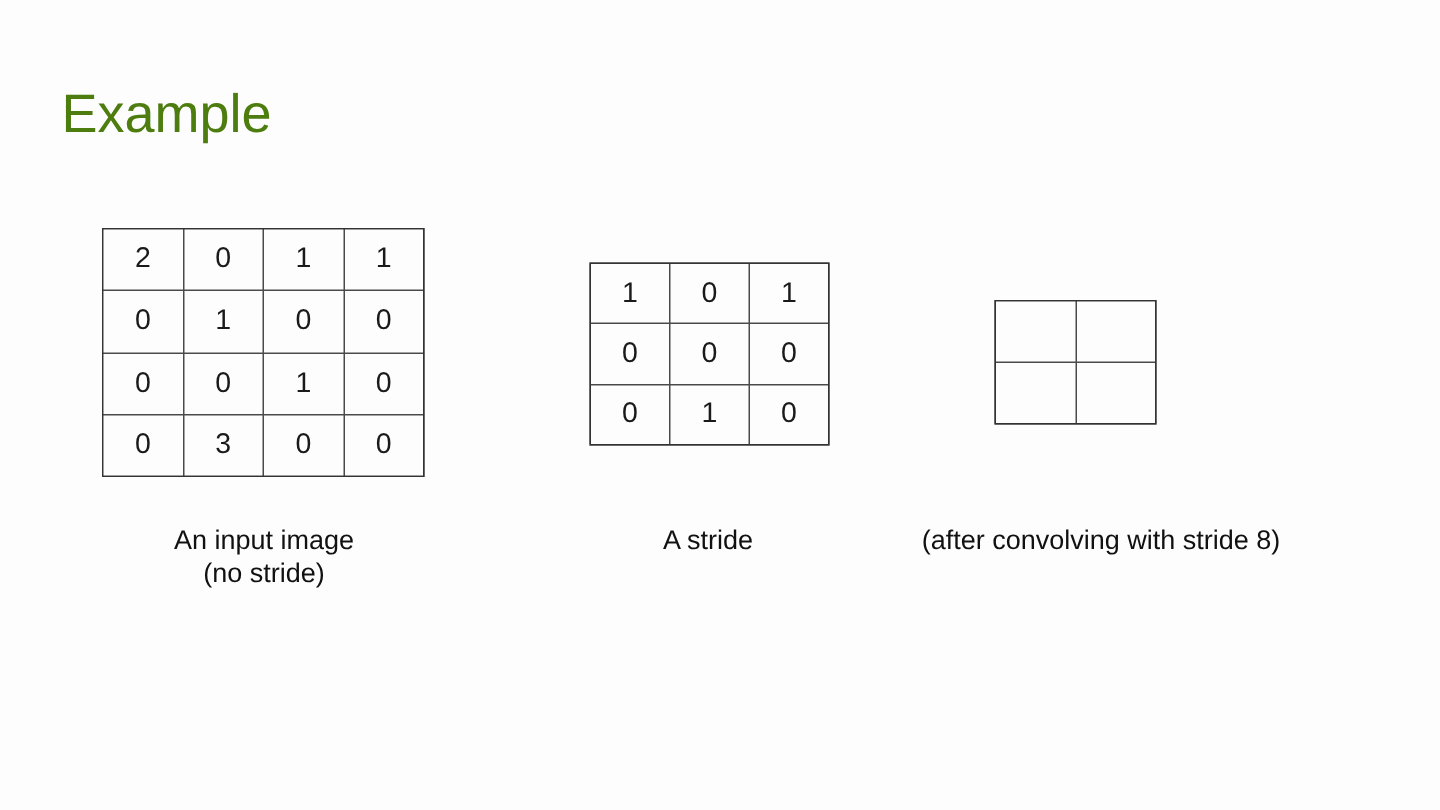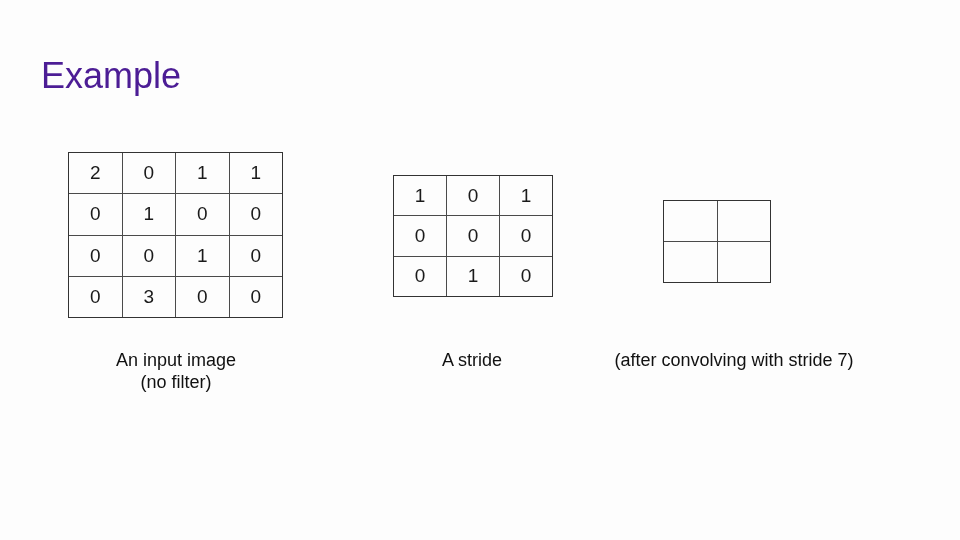--- a/index.html
+++ b/index.html
@@ -14,21 +14,21 @@
     font-family: "Liberation Sans", sans-serif;
     overflow: hidden;
   }
   .title {
     position: absolute;
     left: 41px;
     top: 56px;
     margin: 0;
     font-size: 36px;
     font-weight: 400;
-    color: #4c1d95;
+    color: #4d7c0f;
     line-height: 1.1;
   }
   .matrix {
     position: absolute;
     display: grid;
     gap: 1px;
     background: #4a4a4a;       
     border: 1.5px solid #333333;
     box-sizing: border-box;
   }
@@ -116,24 +116,24 @@
 
   <div class="matrix matrix-output">
       <div class="cell"></div>
       <div class="cell"></div>
       <div class="cell"></div>
       <div class="cell"></div>
     </div>
 
   <div class="caption caption-input">
     <div>An input image</div>
-    <div>(no filter)</div>
+    <div>(no stride)</div>
   </div>
 
   <div class="caption caption-filter">
     <div>A stride</div>
   </div>
 
   <div class="caption caption-output">
-    <div>(after convolving with stride 7)</div>
+    <div>(after convolving with stride 8)</div>
   </div>
 
 </div>
 
 </body></html>

